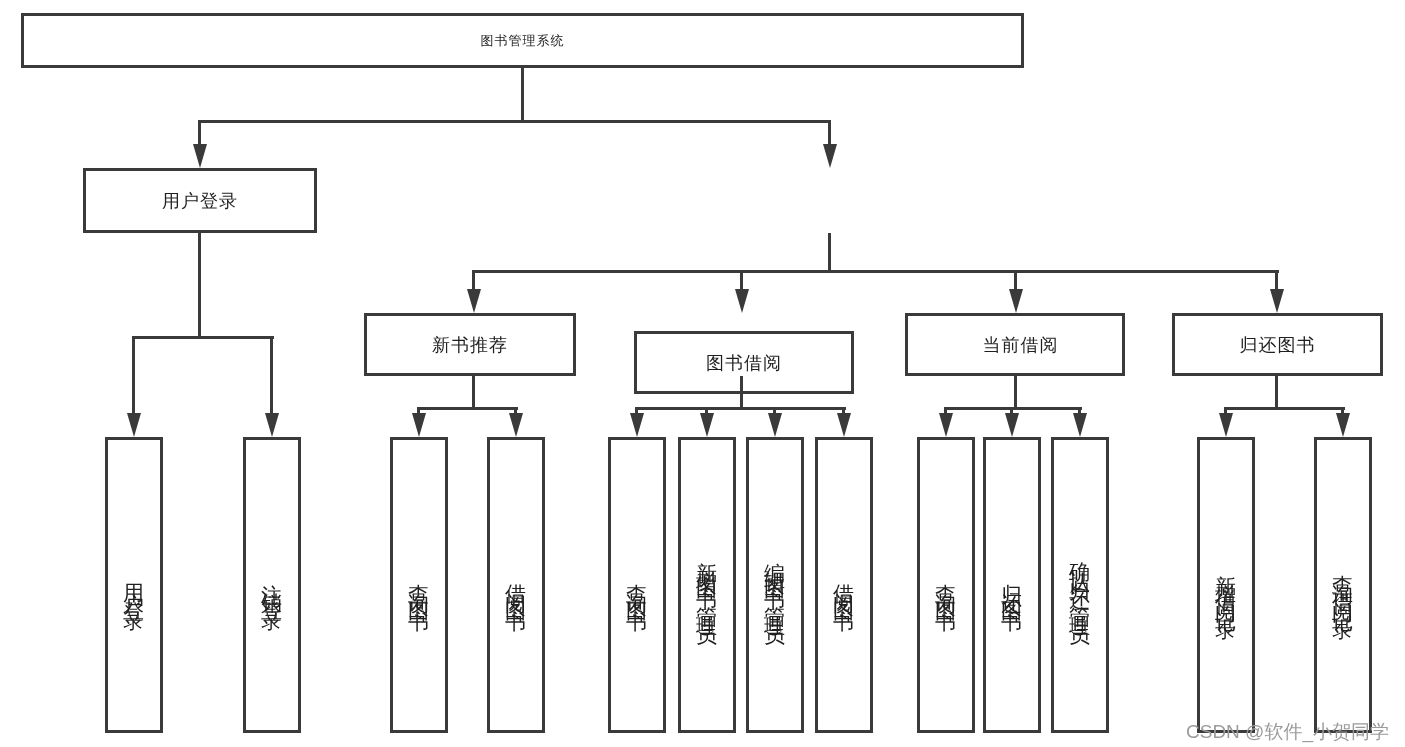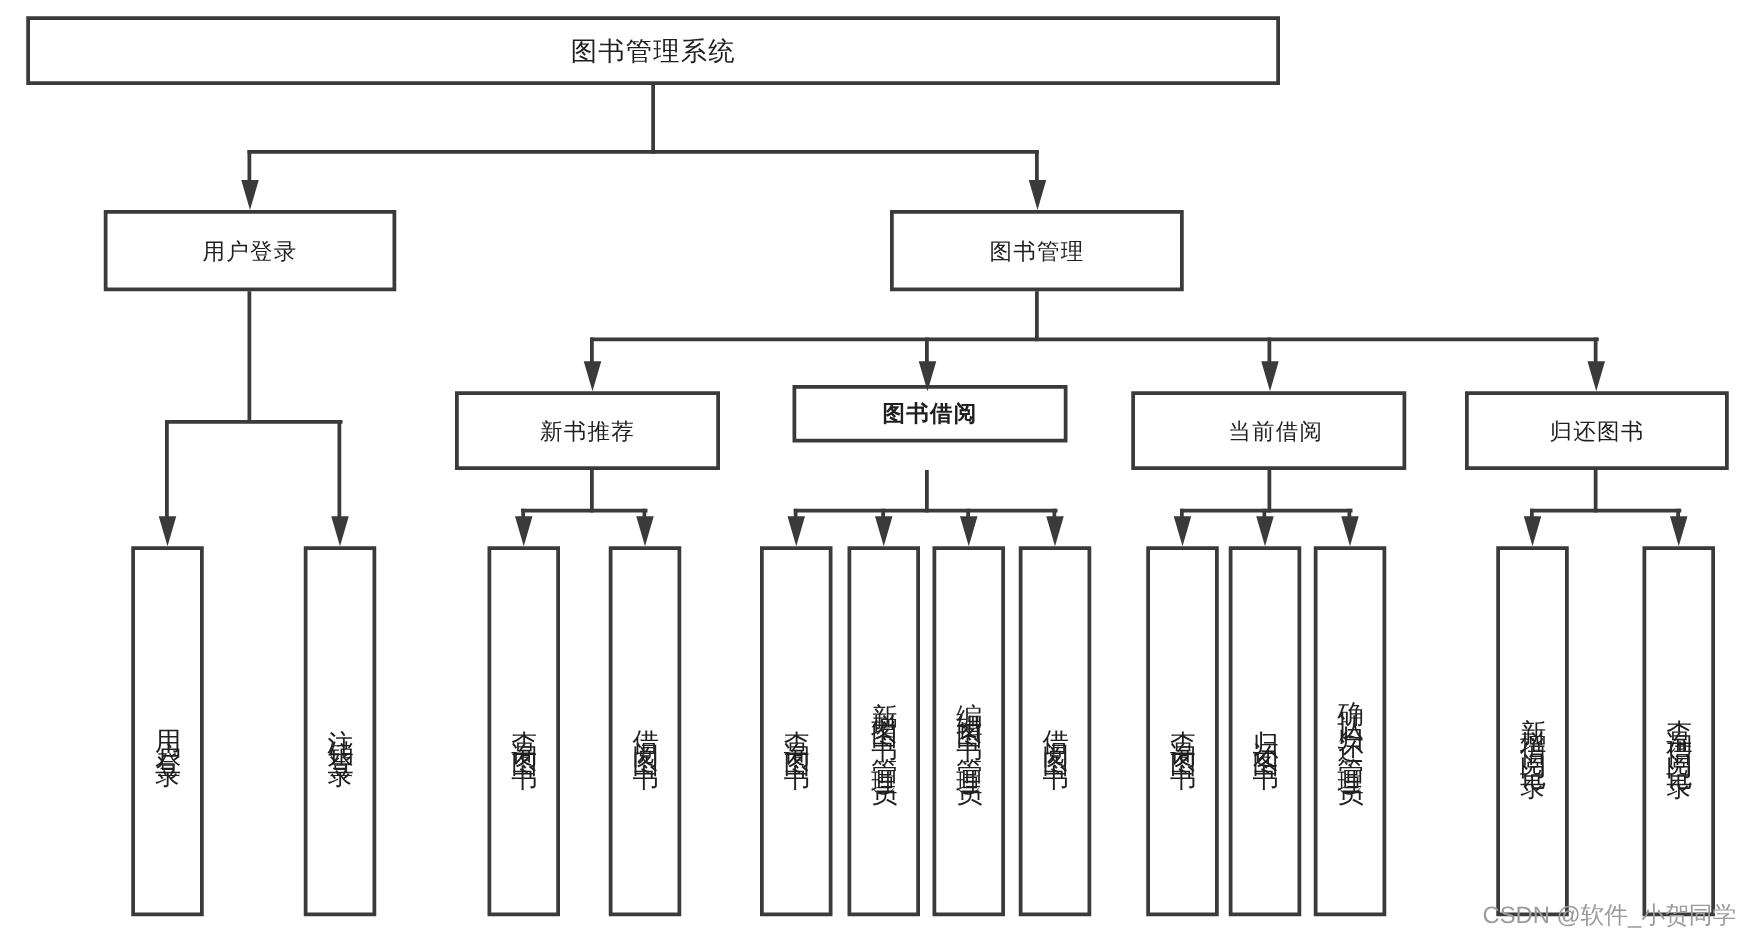--- a/index.html
+++ b/index.html
@@ -10,21 +10,21 @@
   html,body{margin:0;padding:0;background:#fff;}
   body{font-family:"Liberation Sans","DejaVu Sans",sans-serif;}
   #stage{
     position:relative;width:1405px;height:747px;background:#fff;overflow:hidden;
   }
   .hbox{
     position:absolute;box-sizing:border-box;border:3px solid var(--line);background:#fff;
     display:flex;align-items:center;justify-content:center;
     font-size:18px;color:var(--text);letter-spacing:1px;white-space:nowrap;
   }
-  .hbox.root{font-size:21px;}
+  .hbox.root{font-size:13px;}
   .vbox{
     position:absolute;box-sizing:border-box;border:3px solid var(--line);background:#fff;
     top:437px;width:58px;height:296px;
     display:flex;align-items:center;justify-content:center;
     writing-mode:vertical-rl;text-orientation:mixed;
     font-size:21px;letter-spacing:9px;line-height:1;color:var(--text);
   }
   .vl{position:absolute;width:3px;background:var(--line);}
   .hl{position:absolute;height:3px;background:var(--line);}
   .arr{
@@ -39,25 +39,24 @@
 </style>
 </head>
 <body>
 
 <div id="stage">
 
   <div class="hbox root" style="left:21px;top:13px;width:1003px;height:55px;">图书管理系统</div>
 
   <div class="hbox" style="left:83px;top:168px;width:234px;height:65px;">用户登录</div>
 
-  <div class="hbox" style="left:712px;top:168px;width:235px;height:65px;">图书管理</div>
 
   <div class="hbox" style="left:364px;top:313px;width:212px;height:63px;">新书推荐</div>
 
-  <div class="hbox" style="left:634px;top:308px;width:220px;height:46px;font-weight:bold;">图书借阅</div>
+  <div class="hbox" style="left:634px;top:331px;width:220px;height:63px;">图书借阅</div>
 
   <div class="hbox" style="left:905px;top:313px;width:220px;height:63px;padding-left:11px;">当前借阅</div>
 
   <div class="hbox" style="left:1172px;top:313px;width:211px;height:63px;">归还图书</div>
 
   <div class="vbox" style="left:105px;">用户登录</div>
   <div class="vbox" style="left:243px;">注销登录</div>
 
   <div class="vbox" style="left:390px;">查询图书</div>
   <div class="vbox" style="left:487px;">借阅图书</div>

